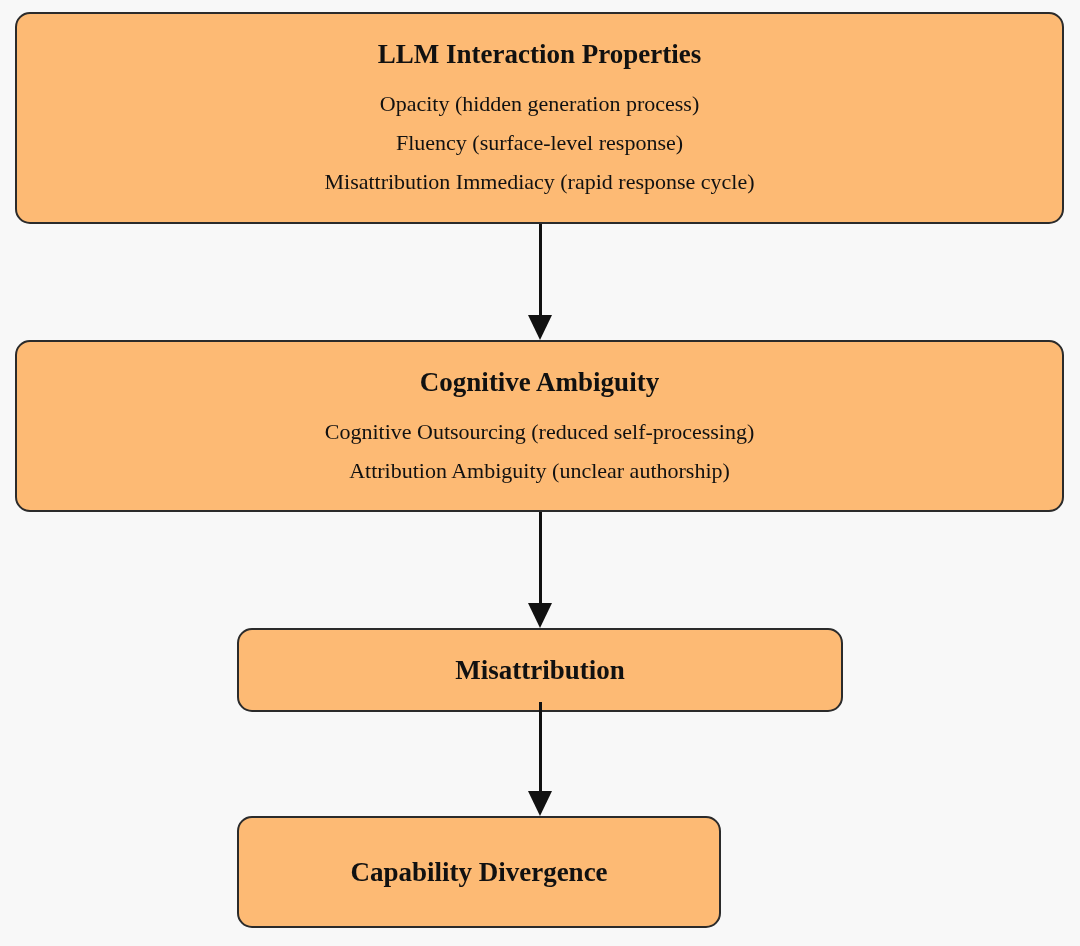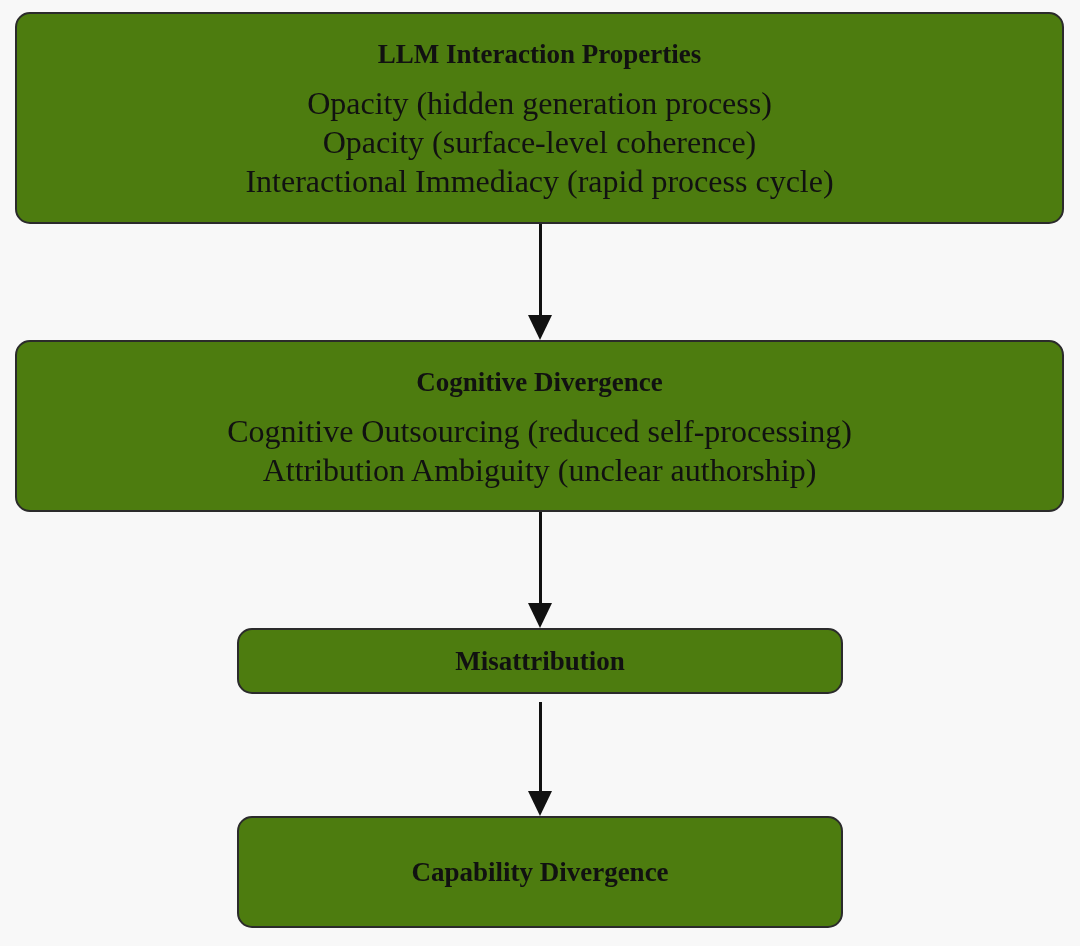--- a/index.html
+++ b/index.html
@@ -12,47 +12,47 @@
     width: 1080px;
     height: 946px;
     background: #f8f8f8;
     font-family: "Liberation Serif", "DejaVu Serif", serif;
     color: #111111;
     overflow: hidden;
   }
   .node {
     position: absolute;
     box-sizing: border-box;
-    background: #4d7c0f;
+    background: #fdba74;
     border: 2px solid #2b2b2b;
     border-radius: 15px;
     display: flex;
     flex-direction: column;
     align-items: center;
     justify-content: center;
     text-align: center;
   }
   .node-title {
     font-size: 27px;
     font-weight: bold;
     line-height: 39px;
     white-space: nowrap;
   }
   .node-title.spaced {
     margin-bottom: 10px;
   }
   .node-line {
-    font-size: 32px;
+    font-size: 22px;
     line-height: 39px;
     white-space: nowrap;
   }
   .node-1 { left: 15px;  top: 12px;  width: 1049px; height: 212px; }
   .node-2 { left: 15px;  top: 340px; width: 1049px; height: 172px; }
-  .node-3 { left: 237px; top: 628px; width: 606px;  height: 66px;  }
-  .node-4 { left: 237px; top: 816px; width: 606px;  height: 112px; }
+  .node-3 { left: 237px; top: 628px; width: 606px;  height: 84px;  }
+  .node-4 { left: 237px; top: 816px; width: 484px;  height: 112px; }
 
   .arrow {
     position: absolute;
     left: 528px;            
     width: 24px;
     display: flex;
     flex-direction: column;
     align-items: center;
   }
   .arrow-stem {
@@ -72,31 +72,31 @@
   .arrow-3 { top: 702px; height: 114px; }
 </style>
 </head>
 <body>
 
 <div class="canvas">
 
   <div class="node node-1">
     <div class="node-title spaced">LLM Interaction Properties</div>
     <div class="node-line">Opacity (hidden generation process)</div>
-    <div class="node-line">Opacity (surface-level coherence)</div>
-    <div class="node-line">Interactional Immediacy (rapid process cycle)</div>
+    <div class="node-line">Fluency (surface-level response)</div>
+    <div class="node-line">Misattribution Immediacy (rapid response cycle)</div>
   </div>
 
   <div class="arrow arrow-1">
     <div class="arrow-stem"></div>
     <div class="arrow-head"></div>
   </div>
 
   <div class="node node-2">
-    <div class="node-title spaced">Cognitive Divergence</div>
+    <div class="node-title spaced">Cognitive Ambiguity</div>
     <div class="node-line">Cognitive Outsourcing (reduced self-processing)</div>
     <div class="node-line">Attribution Ambiguity (unclear authorship)</div>
   </div>
 
   <div class="arrow arrow-2">
     <div class="arrow-stem"></div>
     <div class="arrow-head"></div>
   </div>
 
   <div class="node node-3">

